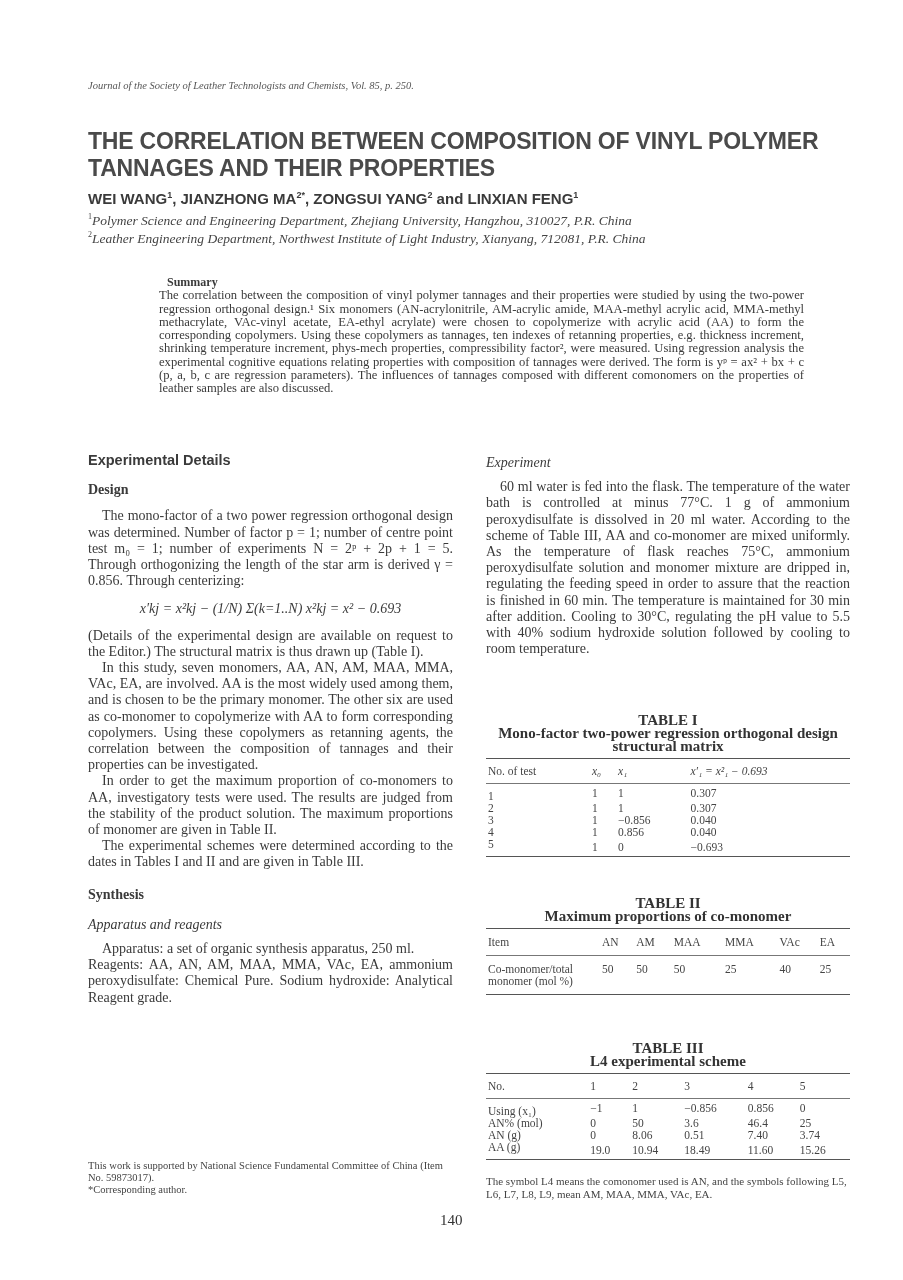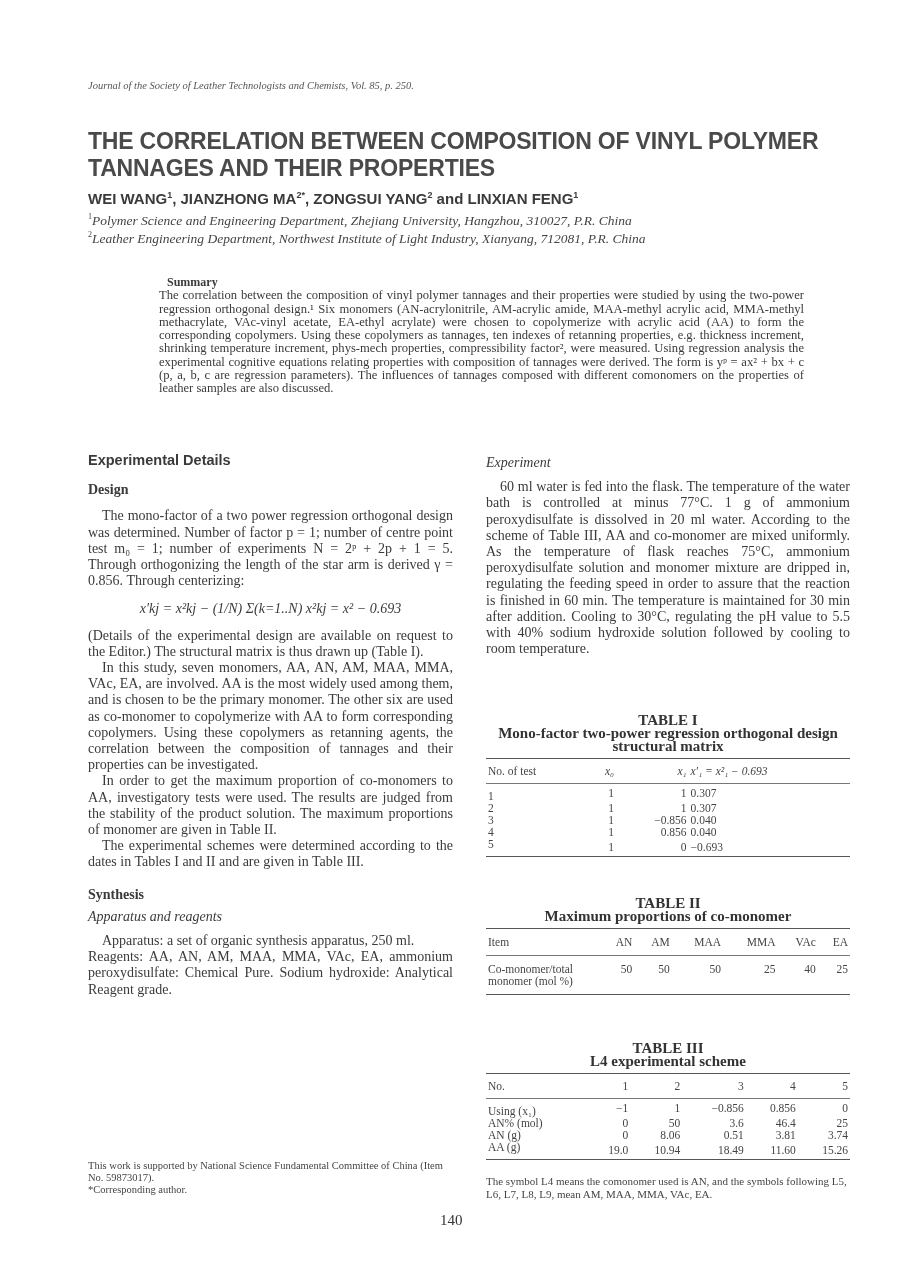--- a/index.html
+++ b/index.html
@@ -27,21 +27,21 @@
   .eq { text-align: center; font-style: italic; font-size: 14px; }
   .tbl-cap { text-align: center; font-weight: bold; font-size: 15px; line-height: 13px; color: #333; }
   table { border-collapse: collapse; width: 100%; font-size: 11.5px; color: #444; }
   table.t td, table.t th { padding: 0 2px; font-weight: normal; line-height: 12px; }
   .rule-top { border-top: 1.5px solid #555; }
   .rule-bot { border-bottom: 1.5px solid #555; }
   .rule-mid { border-bottom: 1px solid #777; }
   .foot { left: 88px; top: 1160px; font-size: 10.5px; line-height: 12px; color: #444; }
   .tnote { left: 486px; top: 1175px; width: 364px; font-size: 11px; line-height: 13px; color: #444; }
   .pageno { left: 440px; top: 1212px; font-size: 15px; color: #333; }
-  .c { text-align: right; } .r { text-align: left; } .l { text-align: left; }
+  .c { text-align: left; } .r { text-align: left; } .l { text-align: left; }
 </style>
 </head>
 <body>
 
 <div class="abs journal">Journal of the Society of Leather Technologists and Chemists, Vol. 85, p. 250.</div>
 
 <div class="abs title">THE CORRELATION BETWEEN COMPOSITION OF VINYL POLYMER TANNAGES AND THEIR PROPERTIES</div>
 
 <div class="abs authors">
   <span>WEI WANG</span><sup>1</sup><span>, </span><span>JIANZHONG MA</span><sup>2*</sup><span>, </span><span>ZONGSUI YANG</span><sup>2</sup><span style="white-space:pre"> and </span><span>LINXIAN FENG</span><sup>1</sup>
@@ -62,21 +62,21 @@
 <div class="abs col left" style="top:452px">
   <div class="sec">Experimental Details</div>
   <div class="sub" style="margin-top:14px">Design</div>
   <p class="ind" style="margin-top:10px">The mono-factor of a two power regression orthogonal design was determined. Number of factor p = 1; number of centre point test m₀ = 1; number of experiments N = 2ᵖ + 2p + 1 = 5. Through orthogonizing the length of the star arm is derived γ = 0.856. Through centerizing:</p>
   <div class="eq" style="margin:12px 0 10px 0">x′kj = x²kj − (1/N) Σ(k=1..N) x²kj = x² − 0.693</div>
   <p>(Details of the experimental design are available on request to the Editor.) The structural matrix is thus drawn up (Table I).</p>
   <p class="ind">In this study, seven monomers, AA, AN, AM, MAA, MMA, VAc, EA, are involved. AA is the most widely used among them, and is chosen to be the primary monomer. The other six are used as co-monomer to copolymerize with AA to form corresponding copolymers. Using these copolymers as retanning agents, the correlation between the composition of tannages and their properties can be investigated.</p>
   <p class="ind">In order to get the maximum proportion of co-monomers to AA, investigatory tests were used. The results are judged from the stability of the product solution. The maximum proportions of monomer are given in Table II.</p>
   <p class="ind">The experimental schemes were determined according to the dates in Tables I and II and are given in Table III.</p>
   <div class="sub" style="margin-top:16px">Synthesis</div>
-  <div class="ital" style="margin-top:6px">Apparatus and reagents</div>
+  <div class="ital" style="margin-top:14px">Apparatus and reagents</div>
   <p class="ind" style="margin-top:8px">Apparatus: a set of organic synthesis apparatus, 250 ml.</p>
   <p>Reagents: AA, AN, AM, MAA, MMA, VAc, EA, ammonium peroxydisulfate: Chemical Pure. Sodium hydroxide: Analytical Reagent grade.</p>
 </div>
 
 <div class="abs col right" style="top:455px">
   <div class="ital">Experiment</div>
   <p class="ind" style="margin-top:8px">60 ml water is fed into the flask. The temperature of the water bath is controlled at minus 77°C. 1 g of ammonium peroxydisulfate is dissolved in 20 ml water. According to the scheme of Table III, AA and co-monomer are mixed uniformly. As the temperature of flask reaches 75°C, ammonium peroxydisulfate solution and monomer mixture are dripped in, regulating the feeding speed in order to assure that the reaction is finished in 60 min. The temperature is maintained for 30 min after addition. Cooling to 30°C, regulating the pH value to 5.5 with 40% sodium hydroxide solution followed by cooling to room temperature.</p>
 </div>
 
 <div class="abs" style="left:486px; top:714px; width:364px">
@@ -178,21 +178,21 @@
           <td class="c">50</td>
           <td class="c">3.6</td>
           <td class="c">46.4</td>
           <td class="c">25</td>
         </tr>
     <tr>
           <td>AN (g)</td>
           <td class="c">0</td>
           <td class="c">8.06</td>
           <td class="c">0.51</td>
-          <td class="c">3.81</td>
+          <td class="c">7.40</td>
           <td class="c">3.74</td>
         </tr>
     <tr>
           <td style="padding-bottom:6px">AA (g)</td>
           <td class="c">19.0</td>
           <td class="c">10.94</td>
           <td class="c">18.49</td>
           <td class="c">11.60</td>
           <td class="c">15.26</td>
         </tr>

